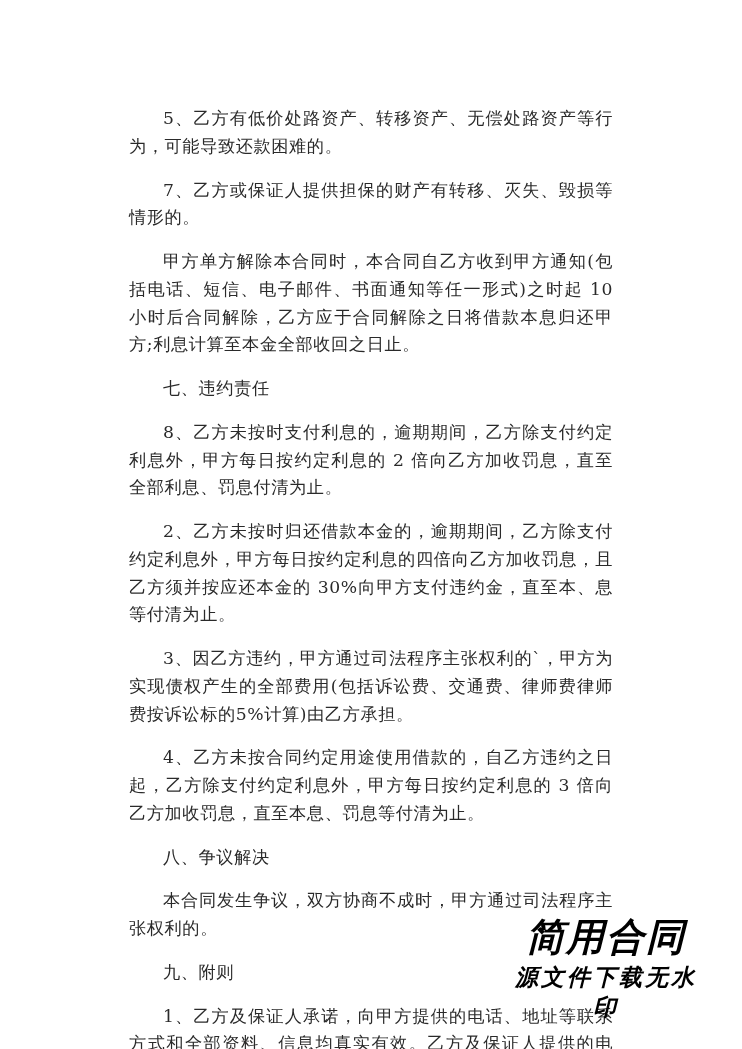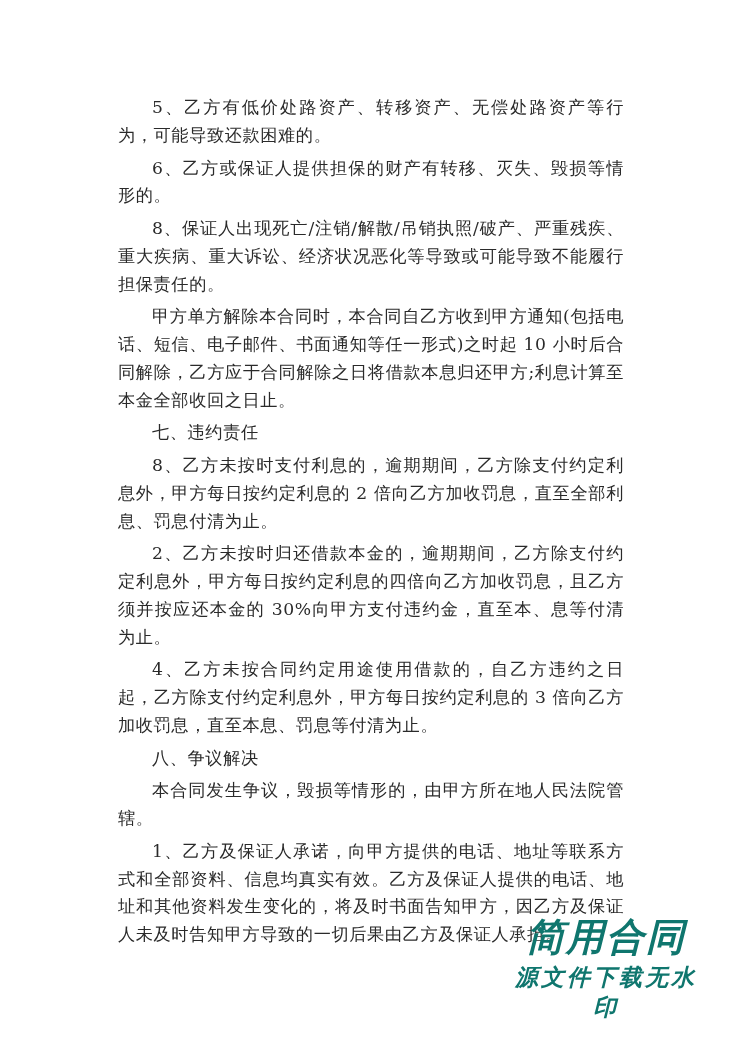--- a/index.html
+++ b/index.html
@@ -3,44 +3,45 @@
 <meta charset="utf-8">
 <style>
   html, body { margin: 0; padding: 0; background: #ffffff; }
   body { width: 742px; height: 1049px; position: relative; overflow: hidden; }
   .page {
     position: absolute; left: 113px; top: 89px; width: 516px;
     font-family: "DejaVu Serif", "Liberation Serif", serif;
     font-size: 17.2px; line-height: 27.75px; color: #2a2a2a;
     letter-spacing: 0.6px; text-align: justify;
   }
-  .p { margin: 5px; }
+  .p { margin: 16px; }
   .indent { text-indent: 34px; }
   .watermark {
     position: absolute; left: 506px; top: 916px; width: 200px;
-    font-family: "DejaVu Sans", sans-serif; color: #0f766e; font-style: italic;
+    font-family: "DejaVu Sans", sans-serif; color: #000000; font-style: italic;
     text-align: center; pointer-events: none;
   }
   .wm-main { font-size: 38px; font-weight: bold; letter-spacing: 2px; line-height: 42px; }
   .wm-sub { font-size: 23px; font-weight: bold; letter-spacing: 3px; line-height: 30px; margin-top: 4px; text-align: center; }
 </style>
 </head>
 <body>
 
 <div class="page">
   <p class="p indent">5、乙方有低价处路资产、转移资产、无偿处路资产等行为，可能导致还款困难的。</p>
-  <p class="p indent">6、乙方或保证人提供担保的财产有转移、灭失、毁损等情形的。</p>
-  <p class="p indent">8、保证人出现死亡/注销/解散/吊销执照/破产、严重残疾、重大疾病、重大诉讼、经济状况恶化等导致或可能导致不能履行担保责任的。</p>
+  <p class="p indent">7、乙方或保证人提供担保的财产有转移、灭失、毁损等情形的。</p>
   <p class="p indent">甲方单方解除本合同时，本合同自乙方收到甲方通知(包括电话、短信、电子邮件、书面通知等任一形式)之时起 10 小时后合同解除，乙方应于合同解除之日将借款本息归还甲方;利息计算至本金全部收回之日止。</p>
   <p class="p indent">七、违约责任</p>
   <p class="p indent">8、乙方未按时支付利息的，逾期期间，乙方除支付约定利息外，甲方每日按约定利息的 2 倍向乙方加收罚息，直至全部利息、罚息付清为止。</p>
   <p class="p indent">2、乙方未按时归还借款本金的，逾期期间，乙方除支付约定利息外，甲方每日按约定利息的四倍向乙方加收罚息，且乙方须并按应还本金的 30%向甲方支付违约金，直至本、息等付清为止。</p>
+  <p class="p indent">3、因乙方违约，甲方通过司法程序主张权利的`，甲方为实现债权产生的全部费用(包括诉讼费、交通费、律师费律师费按诉讼标的5%计算)由乙方承担。</p>
   <p class="p indent">4、乙方未按合同约定用途使用借款的，自乙方违约之日起，乙方除支付约定利息外，甲方每日按约定利息的 3 倍向乙方加收罚息，直至本息、罚息等付清为止。</p>
   <p class="p indent">八、争议解决</p>
-  <p class="p indent">本合同发生争议，毁损等情形的，由甲方所在地人民法院管辖。</p>
+  <p class="p indent">本合同发生争议，双方协商不成时，甲方通过司法程序主张权利的。</p>
+  <p class="p indent">九、附则</p>
   <p class="p indent">1、乙方及保证人承诺，向甲方提供的电话、地址等联系方式和全部资料、信息均真实有效。乙方及保证人提供的电话、地址和其他资料发生变化的，将及时书面告知甲方，因乙方及保证人未及时告知甲方导致的一切后果由乙方及保证人承担。</p>
 
 </div>
 
 <div class="watermark">
   <div class="wm-main">简用合同</div>
   <div class="wm-sub">源文件下载无水印</div>
 </div>
 
 </body></html>

